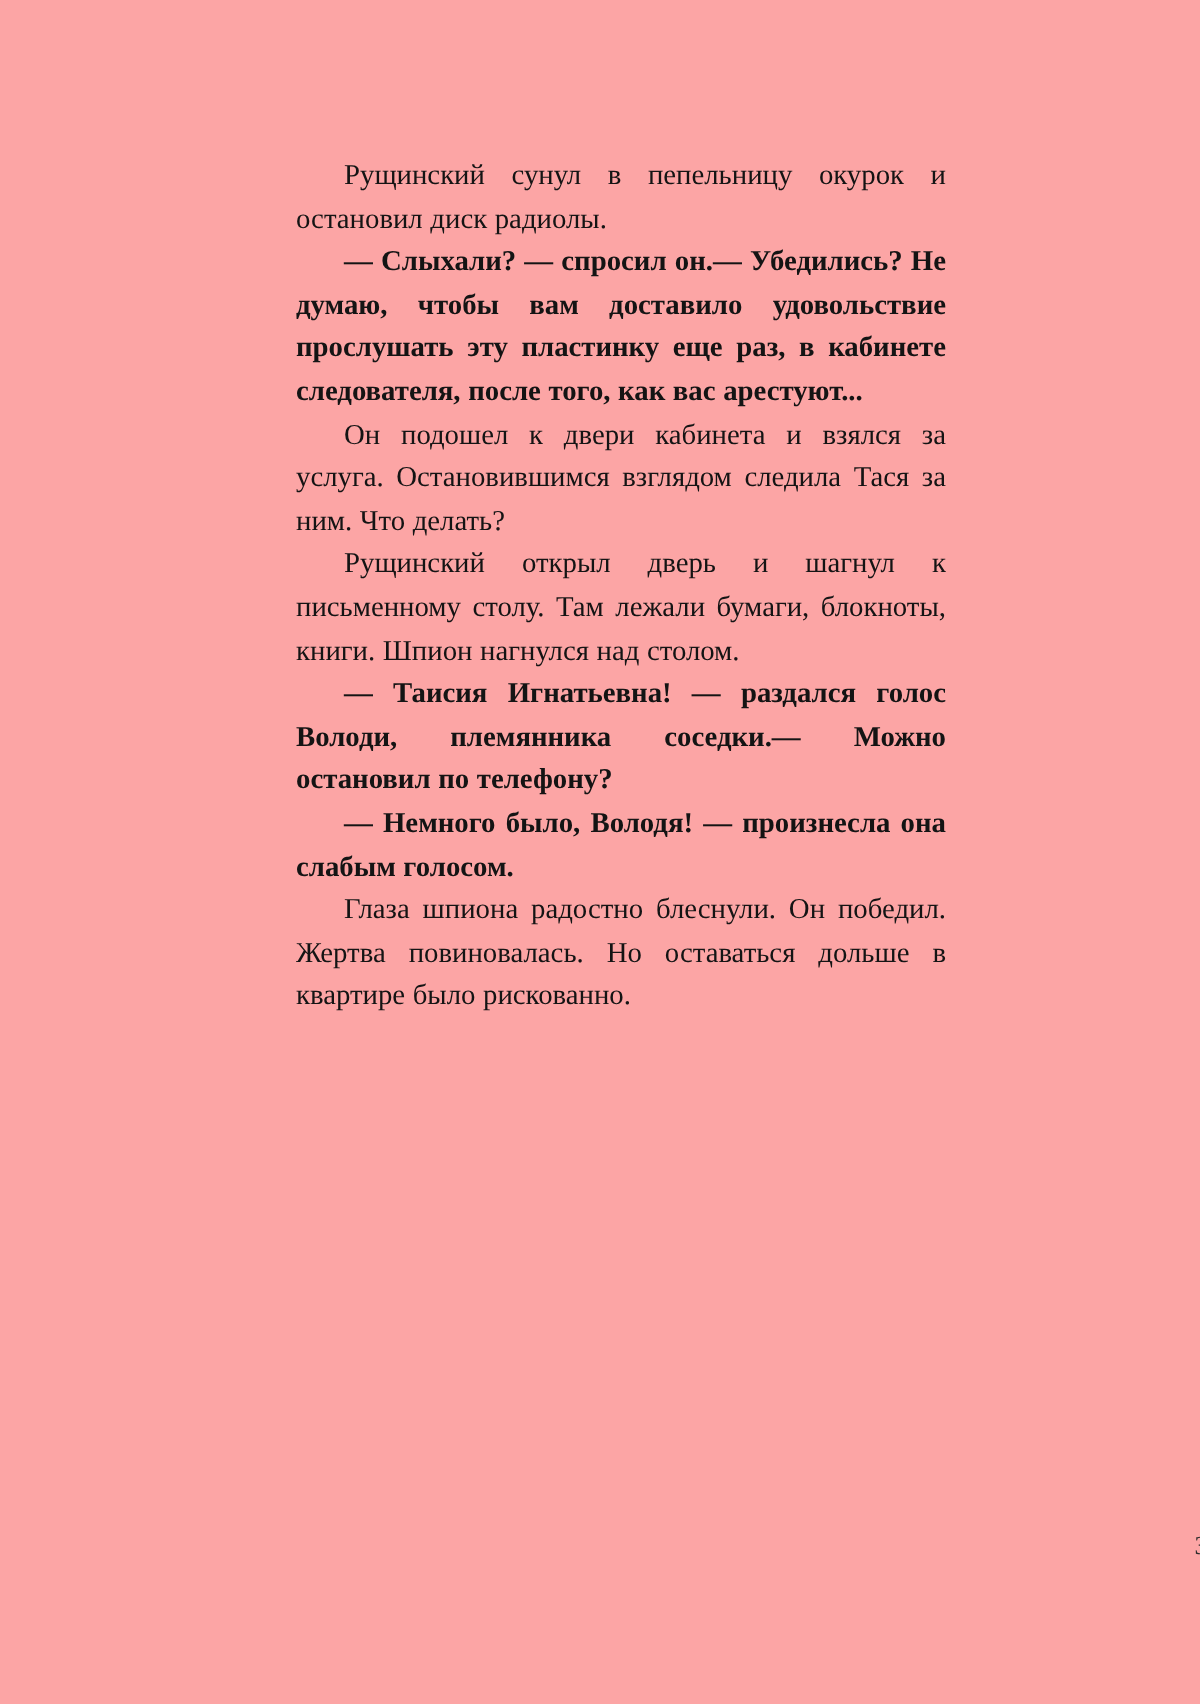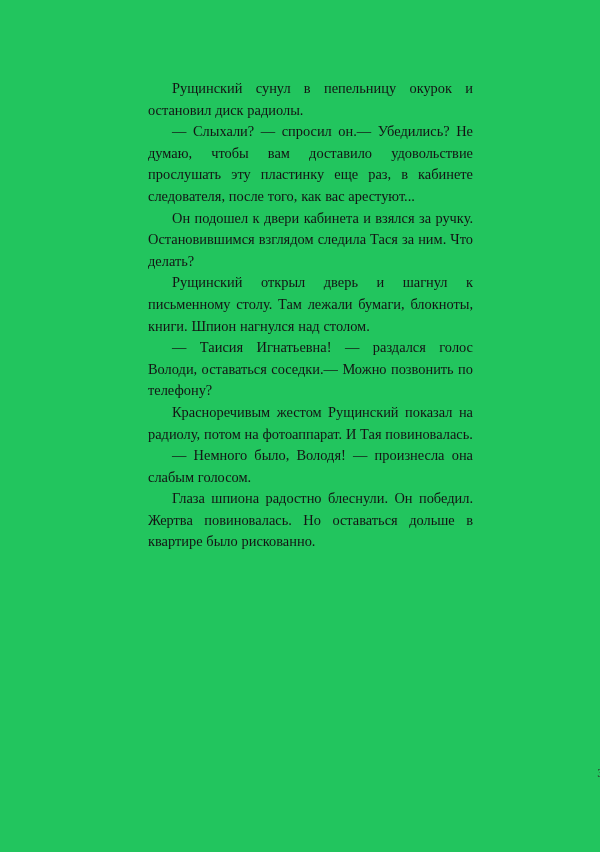--- a/index.html
+++ b/index.html
@@ -14,21 +14,21 @@
     overflow: hidden;
     font-family: "Liberation Serif", "DejaVu Serif", serif;
     color: #141414;
     -webkit-font-smoothing: antialiased;
   }
 
   .page {
     position: relative;
     width: 600px;
     height: 852px;
-    background: #22c55e;
+    background: #fca5a5;
     box-sizing: border-box;
   }
 
   .text-block {
     position: absolute;
     left: 148px;
     top: 78px;
     width: 325px;
   }
 
@@ -40,20 +40,21 @@
     line-height: 21.6px;
     text-indent: 24px;
     hyphens: manual;
     -webkit-hyphens: manual;
     word-spacing: 0.2px;
   }
 
   
   .para.dialogue {
     text-indent: 24px;
+    font-weight: bold;
   }
 
   .page-number {
     position: absolute;
     left: 18px;
     top: 764px;
     width: 600px;
     text-align: right;
     font-size: 13px;
     line-height: 18px;
@@ -64,24 +65,23 @@
 </style>
 </head>
 <body>
 
 <div class="page">
 
   <div class="text-block">
 
     <p class="para">Рущинский сунул в пепельницу окурок и остановил диск радиолы.</p>
     <p class="para dialogue">— Слыхали? — спросил он.— Убедились? Не думаю, чтобы вам доставило удовольствие прослушать эту пластинку еще раз, в кабинете следователя, после того, как вас арестуют...</p>
-    <p class="para">Он подошел к двери кабинета и взялся за ручку. Остановившимся взглядом следила Тася за ним. Что делать?</p>
+    <p class="para">Он подошел к двери кабинета и взялся за услуга. Остановившимся взглядом следила Тася за ним. Что делать?</p>
     <p class="para">Рущинский открыл дверь и шагнул к письменному столу. Там лежали бумаги, блокноты, книги. Шпион нагнулся над столом.</p>
-    <p class="para dialogue">— Таисия Игнатьевна! — раздался голос Володи, оставаться соседки.— Можно позвонить по телефону?</p>
-    <p class="para">Красноречивым жестом Рущинский показал на радиолу, потом на фотоаппарат. И Тая повиновалась.</p>
+    <p class="para dialogue">— Таисия Игнатьевна! — раздался голос Володи, племянника соседки.— Можно остановил по телефону?</p>
     <p class="para dialogue">— Немного было, Володя! — произнесла она слабым голосом.</p>
     <p class="para">Глаза шпиона радостно блеснули. Он победил. Жертва повиновалась. Но оставаться дольше в квартире было рискованно.</p>
 
   </div>
 
   <div class="page-number">360</div>
 
 </div>
 
 </body></html>

